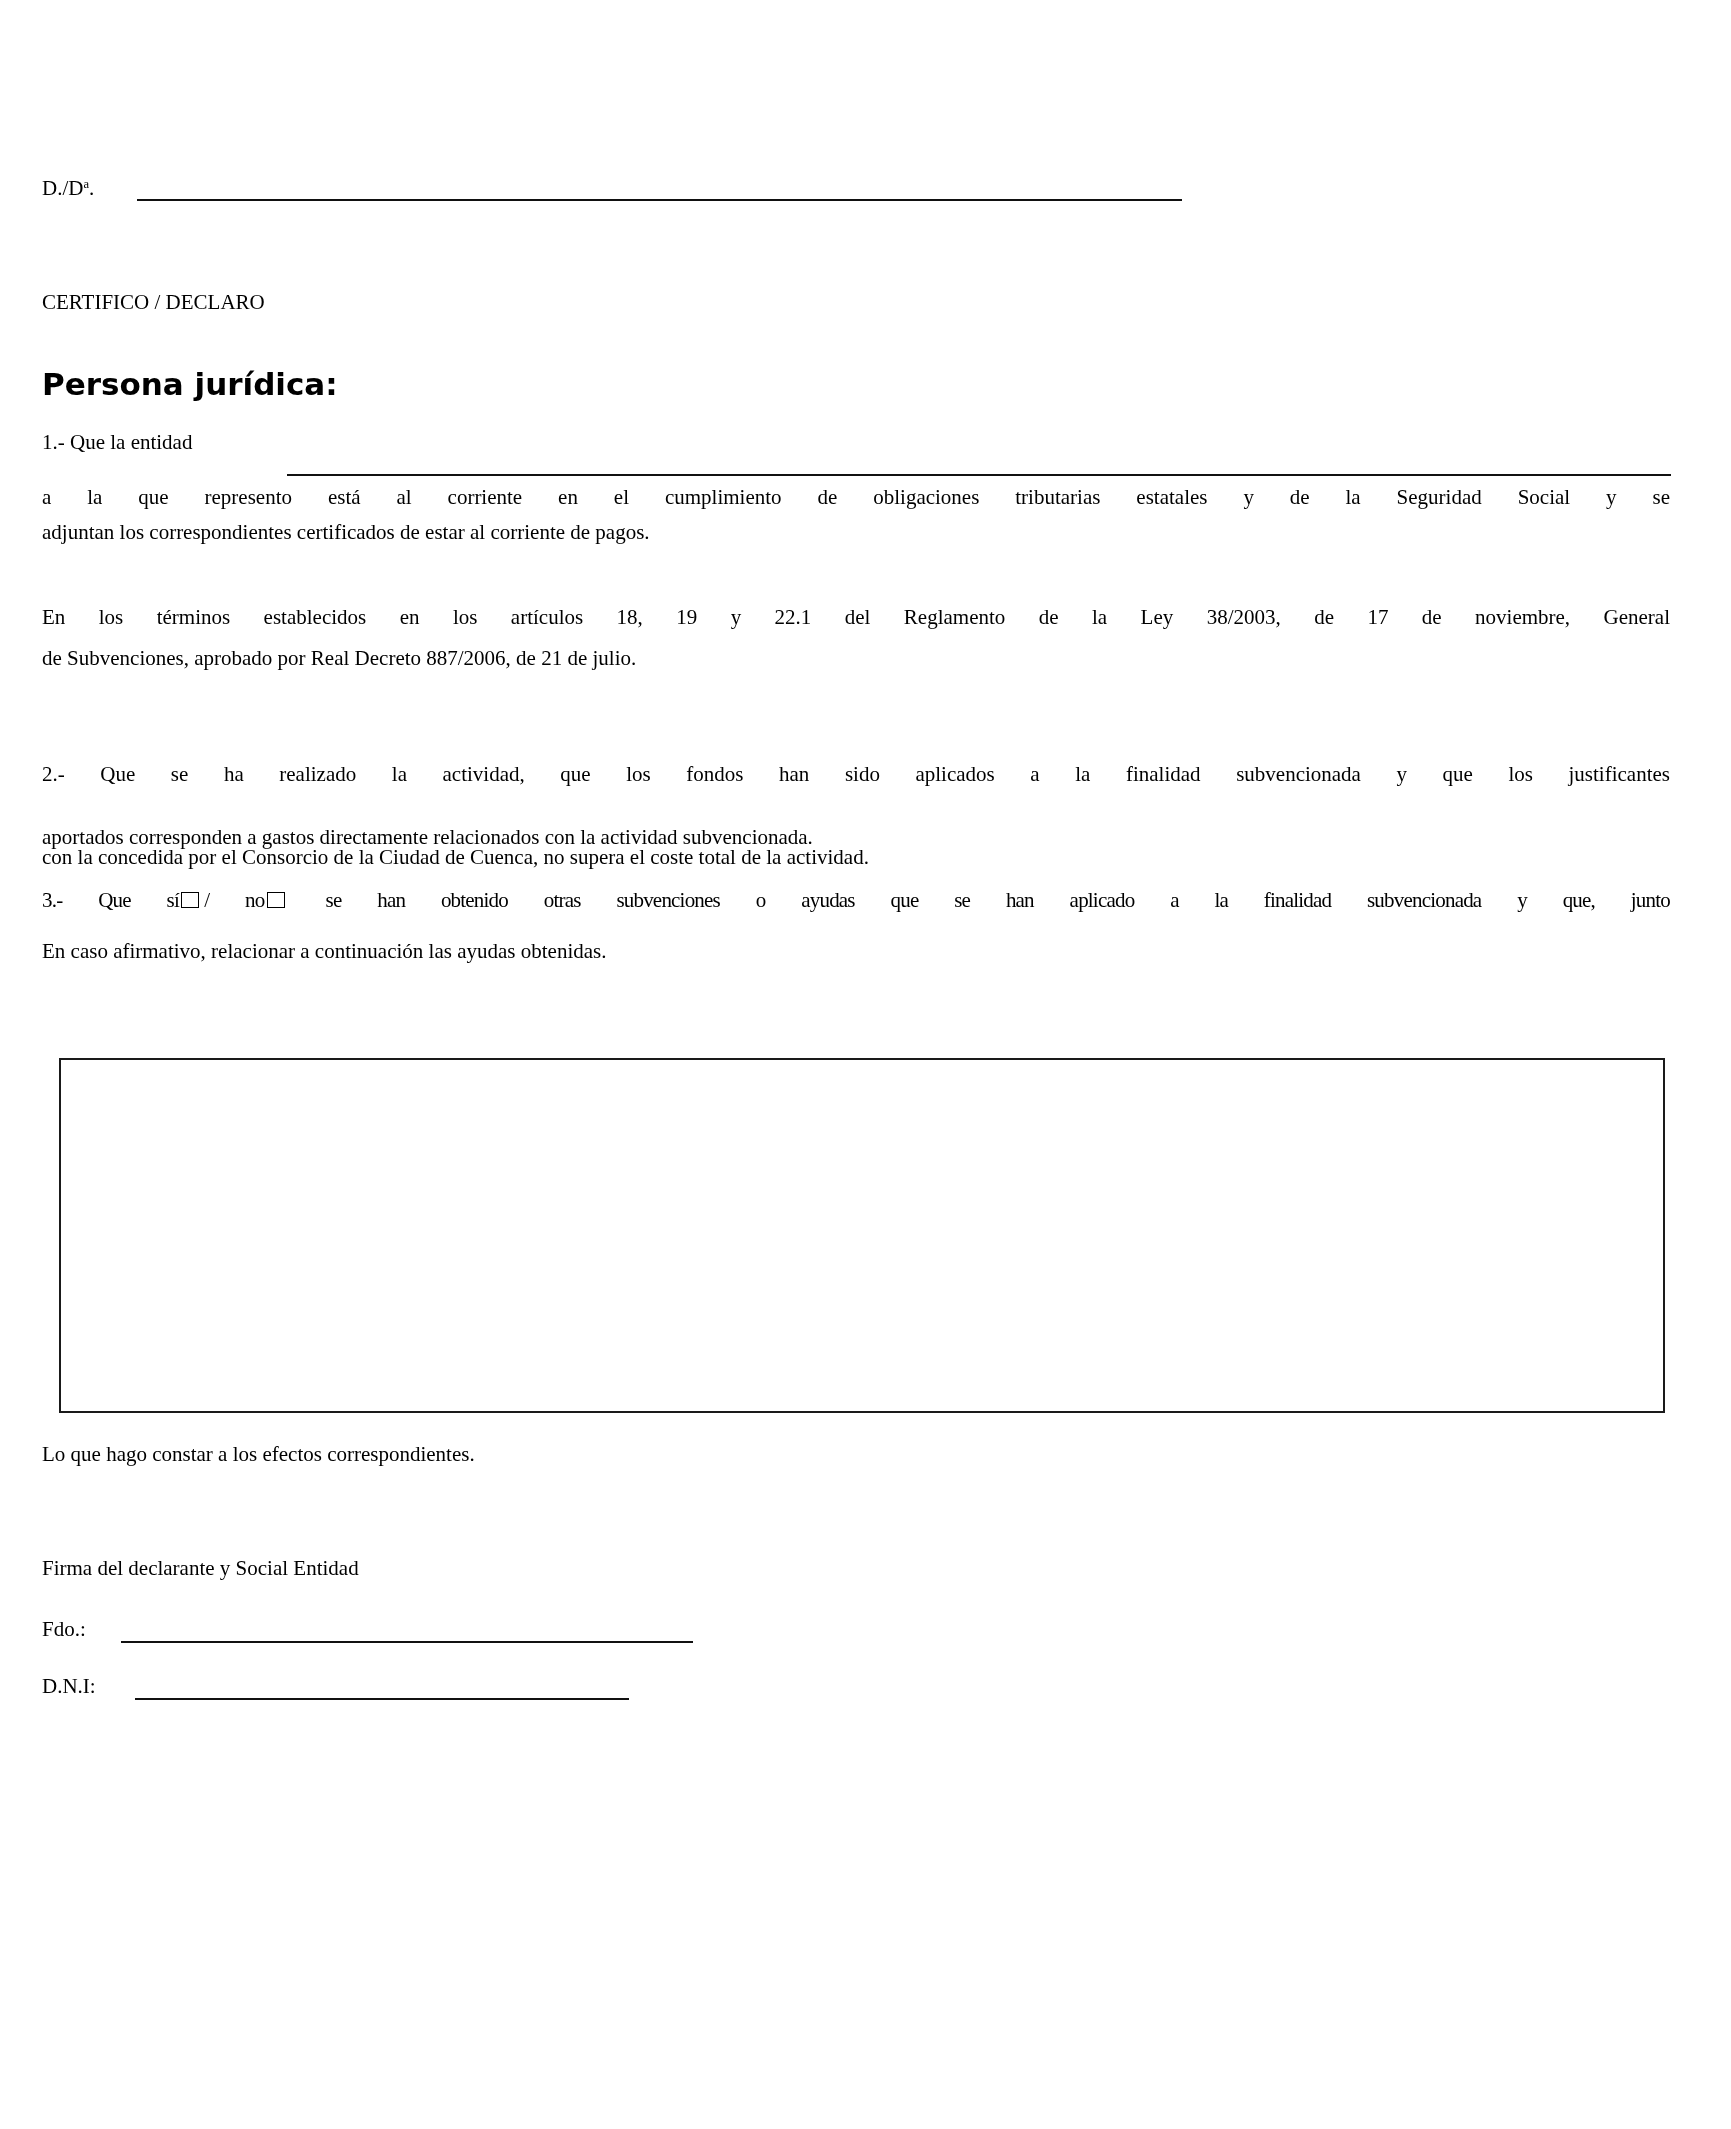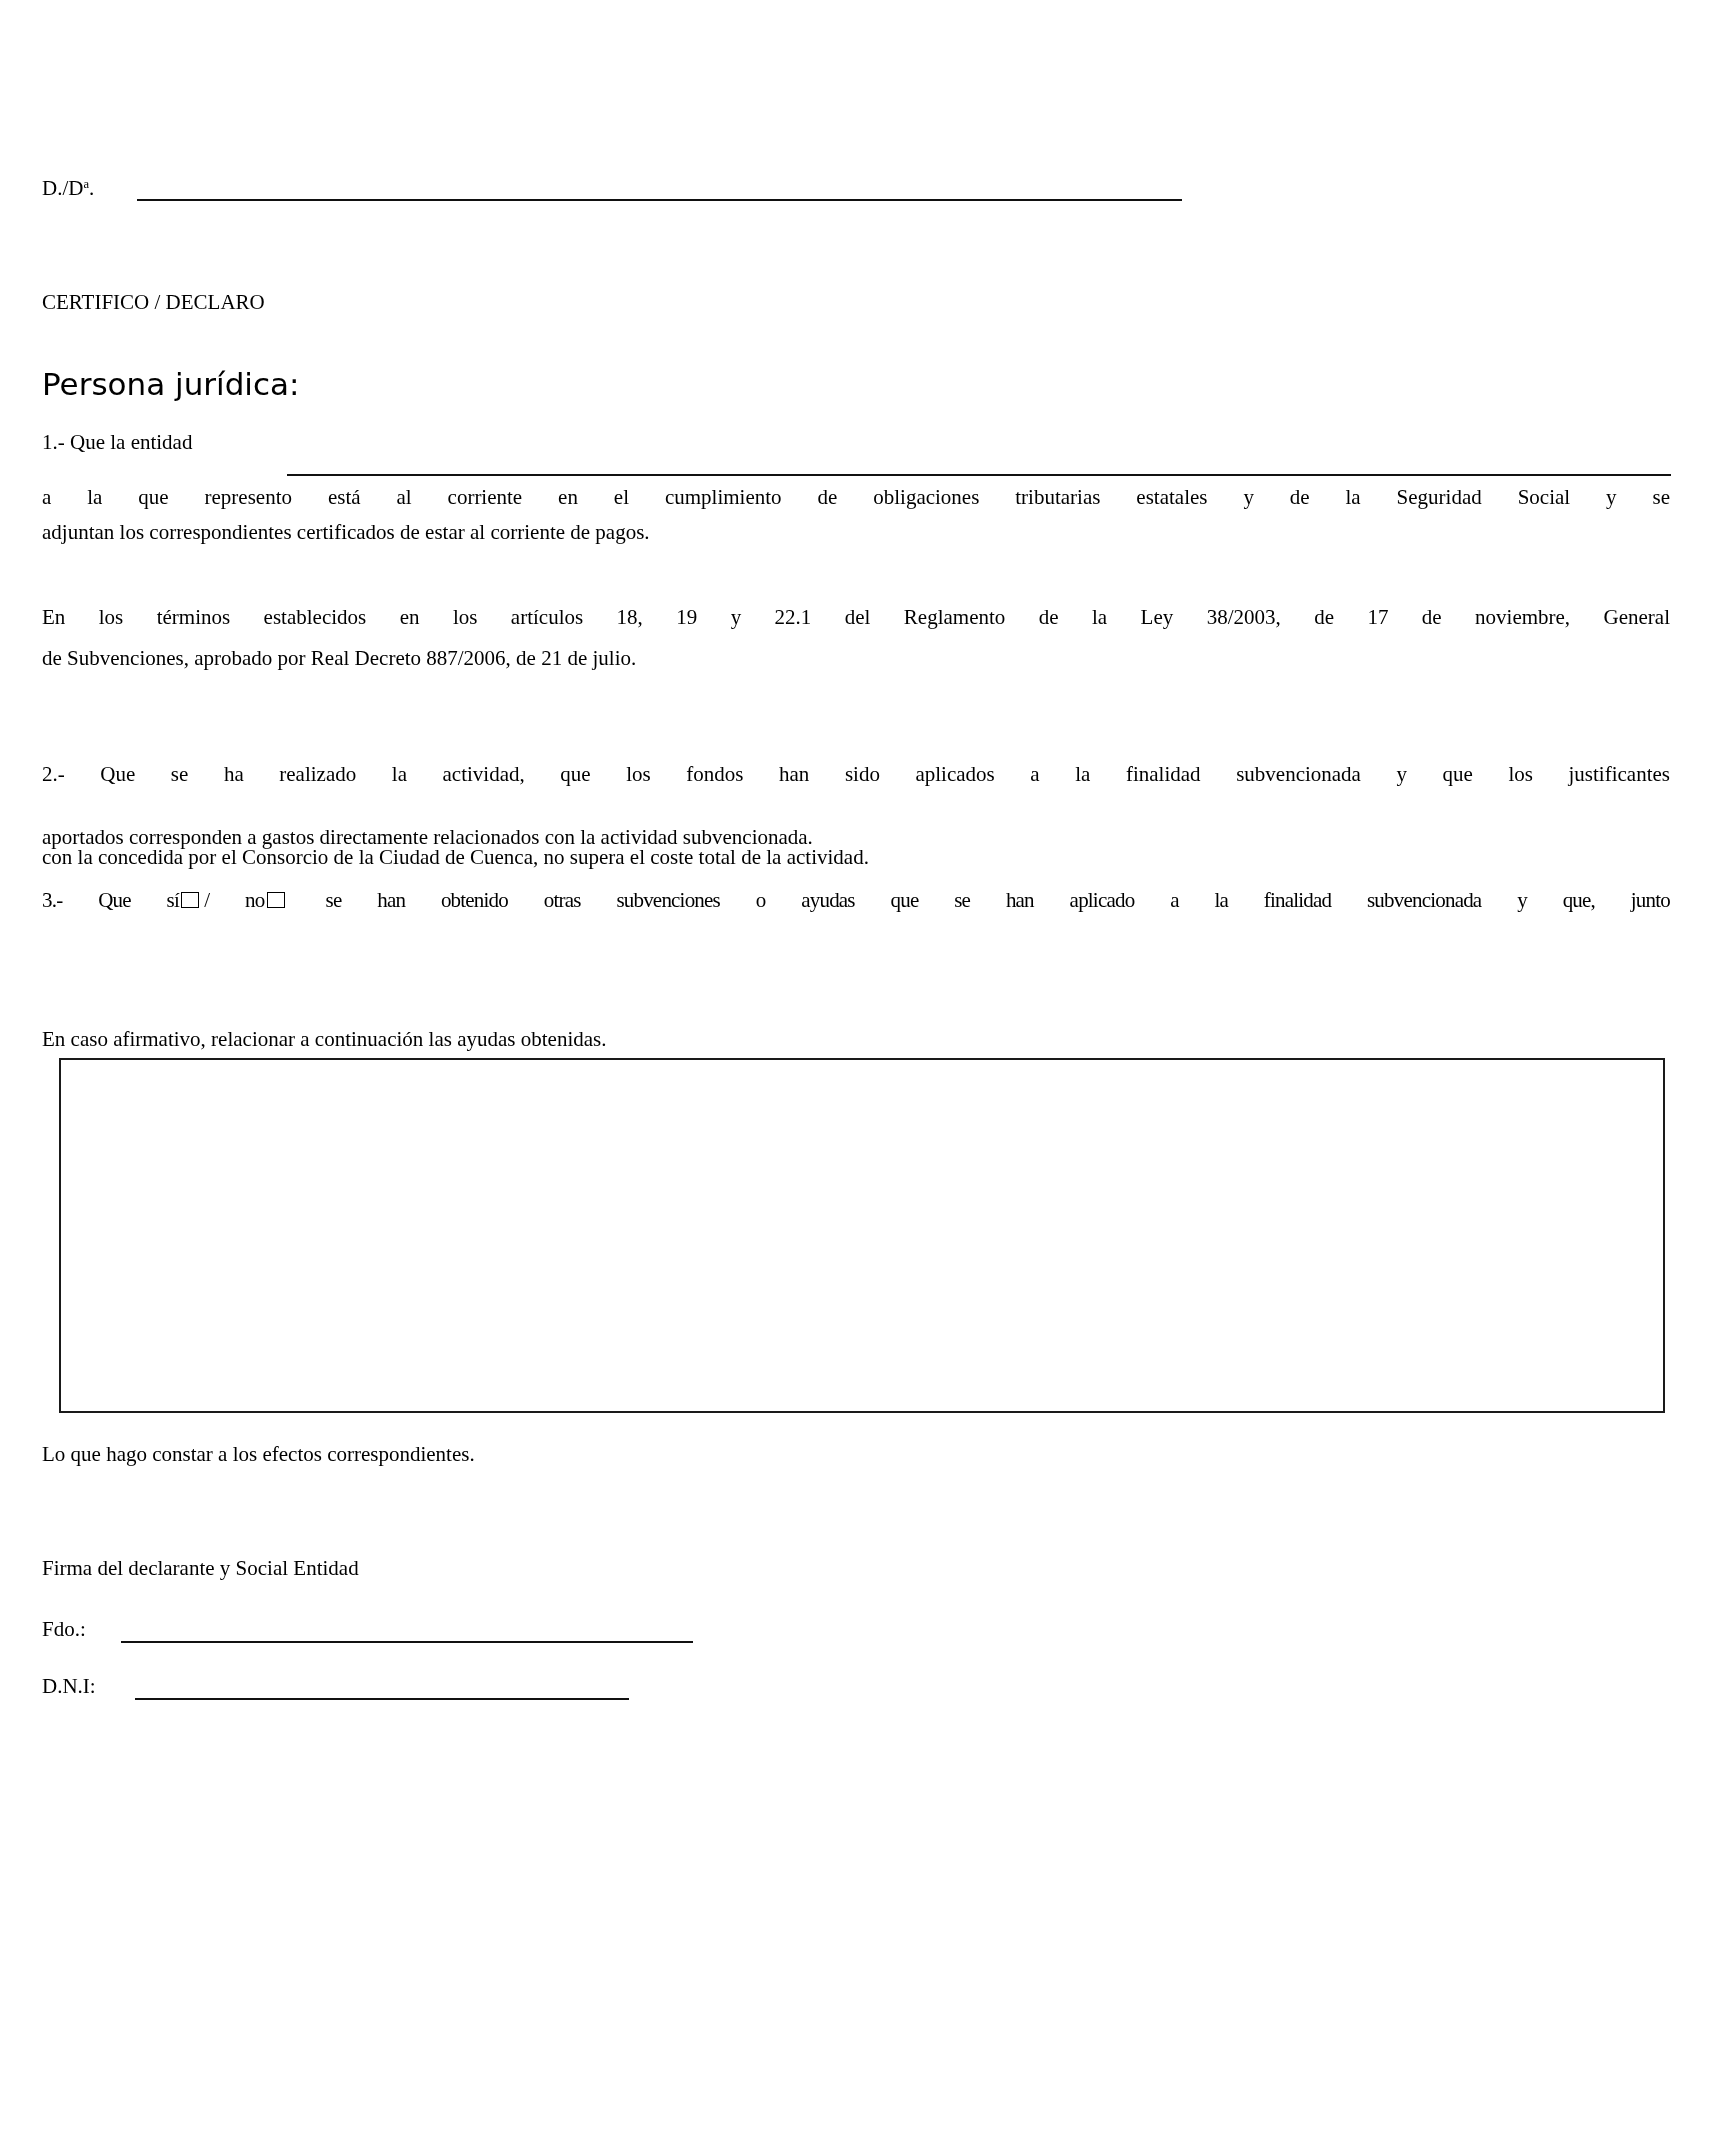--- a/index.html
+++ b/index.html
@@ -1,21 +1,21 @@
 <!DOCTYPE html>
 <html style="font-size:13px"><head>
 <meta charset="utf-8">
 <style>
   html, body { margin: 0; padding: 0; background: #ffffff; }
   body { width: 1731px; height: 2129px; position: relative; overflow: hidden;
          font-family: "Liberation Serif", "DejaVu Serif", serif; color: #000; }
   .line { position: absolute; left: 42px; font-size: 21px; line-height: 38px; white-space: nowrap; }
   .just { width: 1628px; text-align: justify; text-align-last: justify; white-space: normal; }
   .heading { position: absolute; left: 42px; font-family: "DejaVu Sans", "Liberation Sans", sans-serif;
-             font-weight: normal; font-size: 31px; line-height: 38px; }
+             font-weight: bold; font-size: 31px; line-height: 38px; }
   .rule { position: absolute; height: 0; border-top: 2.4px solid #111; }
   .box { position: absolute; left: 59px; top: 1058px; width: 1602px; height: 351px;
          border: 2.4px solid #1a1a1a; box-sizing: content-box; }
   .chk { display: inline-block; width: 18px; height: 16.3px; border: 1.6px solid #000;
          vertical-align: -0.8px; margin: 0 4.9px 0 2.4px; box-sizing: border-box; }
   sup { font-size: 60%; vertical-align: 0.55em; line-height: 0; }
   .tight { letter-spacing: -0.8px; word-spacing: -1.6px; }
 </style>
 </head>
 <body>
@@ -34,21 +34,21 @@
 
 <div class="line just" style="top:598px;">En los términos establecidos en los artículos 18, 19 y 22.1 del Reglamento de la Ley 38/2003, de 17 de noviembre, General</div>
 <div class="line" style="top:639px;">de Subvenciones, aprobado por Real Decreto 887/2006, de 21 de julio.</div>
 
 <div class="line just" style="top:755px;">2.- Que se ha realizado la actividad, que los fondos han sido aplicados a la finalidad subvencionada y que los justificantes</div>
 <div class="line" style="top:794px;margin-top:24px;">aportados corresponden a gastos directamente relacionados con la actividad subvencionada.</div>
 
 <div class="line just tight" style="top:881px;"><span>3.- Que sí</span><span class="chk"></span><span>/ no</span><span class="chk"></span> <span>se han obtenido otras subvenciones o ayudas que se han aplicado a la finalidad subvencionada y que, junto</span></div>
 <div class="line" style="top:838px;">con la concedida por el Consorcio de la Ciudad de Cuenca, no supera el coste total de la actividad.</div>
 
-<div class="line" style="top:1020px;">En caso afirmativo, relacionar a continuación las ayudas obtenidas.</div>
+<div class="line" style="top:932px;">En caso afirmativo, relacionar a continuación las ayudas obtenidas.</div>
 
 <div class="box"></div>
 
 <div class="line" style="top:1435px;">Lo que hago constar a los efectos correspondientes.</div>
 
 <div class="line" style="top:1549px;">Firma del declarante y Social Entidad</div>
 <div class="line" style="top:1610px;">Fdo.:</div>
 <div class="rule" style="left:121px; top:1641px; width:572px;"></div>
 <div class="line" style="top:1667px;">D.N.I:</div>
 <div class="rule" style="left:135px; top:1698px; width:494px;"></div>

